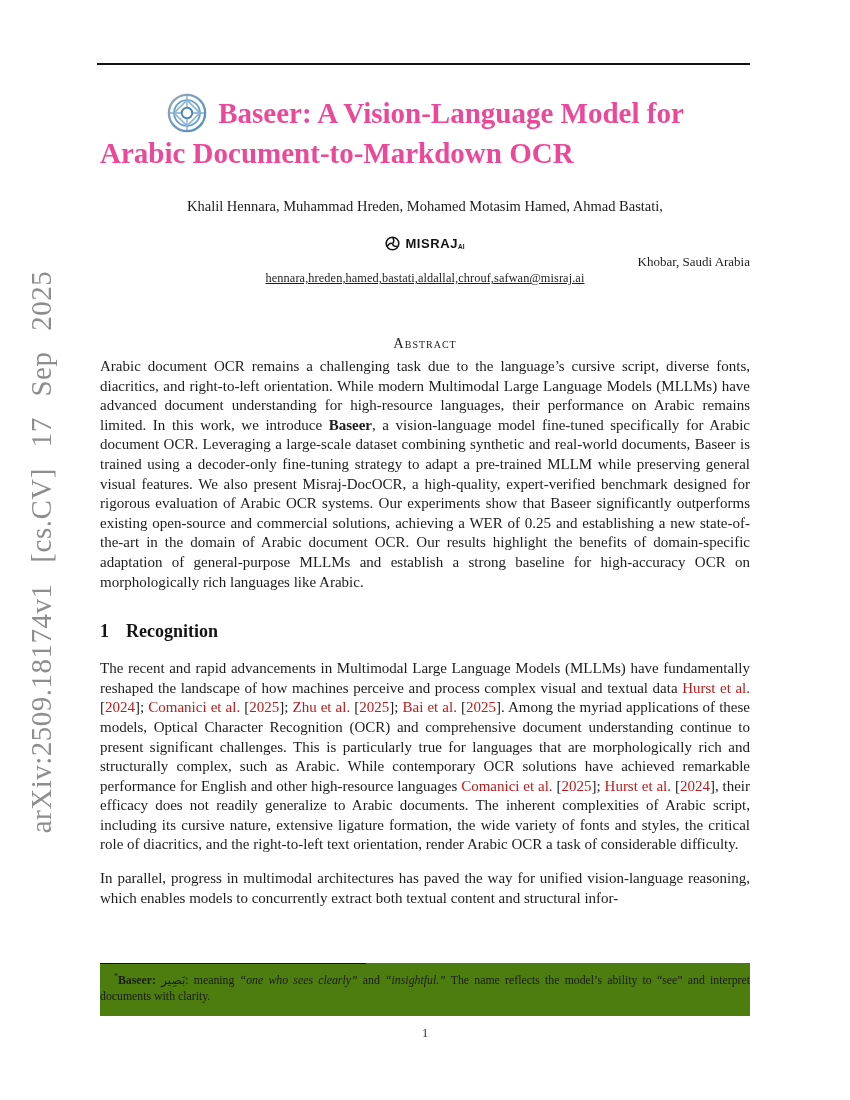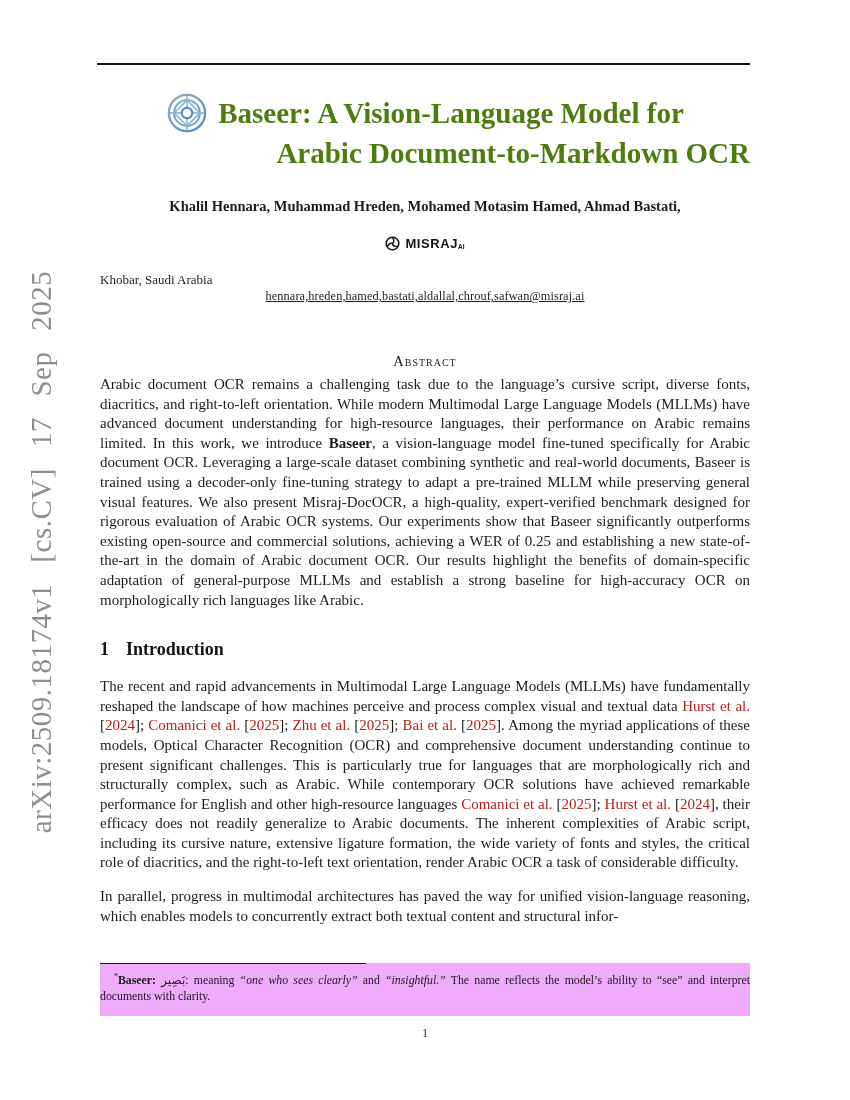--- a/index.html
+++ b/index.html
@@ -9,40 +9,40 @@
     -webkit-font-smoothing:antialiased;
   }
   .watermark{
     position:absolute;left:41px;top:552px;
     transform:translate(-50%,-50%) rotate(-90deg);
     white-space:nowrap;font-size:29px;color:#8e8e8e;word-spacing:0.45em;
     letter-spacing:0.5px;
   }
   .rule-top{position:absolute;left:97px;top:63px;width:653px;height:2px;background:#111;}
   .content{position:absolute;left:100px;top:0;width:650px;}
-  .title{margin:92px 0 0 0;font-size:29px;font-weight:bold;line-height:38px;text-align:right;color:#4d7c0f;}
+  .title{margin:92px 0 0 0;font-size:29px;font-weight:bold;line-height:38px;text-align:left;color:#ec4899;}
   .title-line1{display:flex;align-items:center;justify-content:center;gap:10px;}
-  .authors{margin-top:25px;text-align:center;font-weight:bold;font-size:14.5px;line-height:19px;}
+  .authors{margin-top:25px;text-align:center;font-weight:normal;font-size:14.5px;line-height:19px;}
   .orgrow{margin-top:20px;display:flex;align-items:center;justify-content:center;gap:5px;}
   .orgname{font-family:"Liberation Sans","DejaVu Sans",sans-serif;font-weight:bold;font-size:13px;letter-spacing:0.6px;color:#141414;}
   .orgai{font-size:6.5px;vertical-align:-1px;letter-spacing:0;}
-  .affil{margin-top:21px;text-align:left;font-size:13px;line-height:16px;}
+  .affil{margin-top:3px;text-align:right;font-size:13px;line-height:16px;}
   .email{text-align:center;font-size:12.3px;line-height:16px;letter-spacing:0.1px;text-decoration:underline;}
   .abs-head{margin-top:49px;text-align:center;font-weight:normal;font-size:14.5px;font-variant:small-caps;letter-spacing:1px;}
   .para{font-size:15px;line-height:19.6px;text-align:justify;margin:0;}
   .abs-body{margin-top:5px;}
   .sec-head{margin-top:29px;font-size:18px;font-weight:bold;color:#141414;}
   .sec-num{display:inline-block;margin-right:17px;}
   .p1{margin-top:17px;}
   .p2{margin-top:14px;}
   .cite{color:#b91c1c;}
   .bseg{font-weight:bold;}
   .iseg{font-style:italic;}
   .arabic{font-family:"DejaVu Sans",sans-serif;font-size:12px;}
-  .footnote-block{position:absolute;left:100px;top:963px;width:650px;background:#f0abfc;}
+  .footnote-block{position:absolute;left:100px;top:963px;width:650px;background:#4d7c0f;}
   .footnote-rule{width:266px;height:1px;background:#111;}
   .footnote{margin-top:5px;font-size:11.8px;line-height:15.8px;text-align:justify;text-indent:14px;}
   .footnote sup{font-size:8px;}
   .pageno{position:absolute;left:0;top:1026px;width:850px;text-align:center;font-size:12.5px;color:#333;}
 </style>
 </head>
 <body>
 
 <div class="watermark">arXiv:2509.18174v1 [cs.CV] 17 Sep 2025</div>
 
@@ -87,21 +87,21 @@
     <span class="orgname"><span>MISRAJ</span><span class="orgai">AI</span></span>
   </div>
 
   <div class="affil">Khobar, Saudi Arabia</div>
   <div class="email">hennara,hreden,hamed,bastati,aldallal,chrouf,safwan@misraj.ai</div>
 
   <div class="abs-head">Abstract</div>
   <p class="para abs-body"><span>Arabic document OCR remains a challenging task due to the language’s cursive script, diverse fonts, diacritics, and right-to-left orientation. While modern Multimodal Large Language Models (MLLMs) have advanced document understanding for high-resource languages, their performance on Arabic remains limited. In this work, we introduce </span><span class="bseg">Baseer</span><span>, a vision-language model fine-tuned specifically for Arabic document OCR. Leveraging a large-scale dataset combining synthetic and real-world documents, Baseer is trained using a decoder-only fine-tuning strategy to adapt a pre-trained MLLM while preserving general visual features. We also present Misraj-DocOCR, a high-quality, expert-verified benchmark designed for rigorous evaluation of Arabic OCR systems. Our experiments show that Baseer significantly outperforms existing open-source and commercial solutions, achieving a WER of 0.25 and establishing a new state-of-the-art in the domain of Arabic document OCR. Our results highlight the benefits of domain-specific adaptation of general-purpose MLLMs and establish a strong baseline for high-accuracy OCR on morphologically rich languages like Arabic.</span></p>
 
   <div class="sec-head">
-    <span class="sec-num">1</span><span>Introduction</span>
+    <span class="sec-num">1</span><span>Recognition</span>
   </div>
 
   <p class="para p1"><span>The recent and rapid advancements in Multimodal Large Language Models (MLLMs) have fundamentally reshaped the landscape of how machines perceive and process complex visual and textual data </span><span class="cite">Hurst et al.</span><span> [</span><span class="cite">2024</span><span>]; </span><span class="cite">Comanici et al.</span><span> [</span><span class="cite">2025</span><span>]; </span><span class="cite">Zhu et al.</span><span> [</span><span class="cite">2025</span><span>]; </span><span class="cite">Bai et al.</span><span> [</span><span class="cite">2025</span><span>]. Among the myriad applications of these models, Optical Character Recognition (OCR) and comprehensive document understanding continue to present significant challenges. This is particularly true for languages that are morphologically rich and structurally complex, such as Arabic. While contemporary OCR solutions have achieved remarkable performance for English and other high-resource languages </span><span class="cite">Comanici et al.</span><span> [</span><span class="cite">2025</span><span>]; </span><span class="cite">Hurst et al.</span><span> [</span><span class="cite">2024</span><span>], their efficacy does not readily generalize to Arabic documents. The inherent complexities of Arabic script, including its cursive nature, extensive ligature formation, the wide variety of fonts and styles, the critical role of diacritics, and the right-to-left text orientation, render Arabic OCR a task of considerable difficulty.</span></p>
   <p class="para p2"><span>In parallel, progress in multimodal architectures has paved the way for unified vision-language reasoning, which enables models to concurrently extract both textual content and structural infor-</span></p>
 
 </div>
 
 <div class="footnote-block">
   <div class="footnote-rule"></div>
   <p class="footnote"><sup>*</sup><span><span class="bseg">Baseer:</span><span> </span><span class="arabic">بَصِير</span><span>: meaning </span><span class="iseg">“one who sees clearly”</span><span> and </span><span class="iseg">“insightful.”</span><span> The name reflects the model’s ability to “see” and interpret documents with clarity.</span></span></p>

